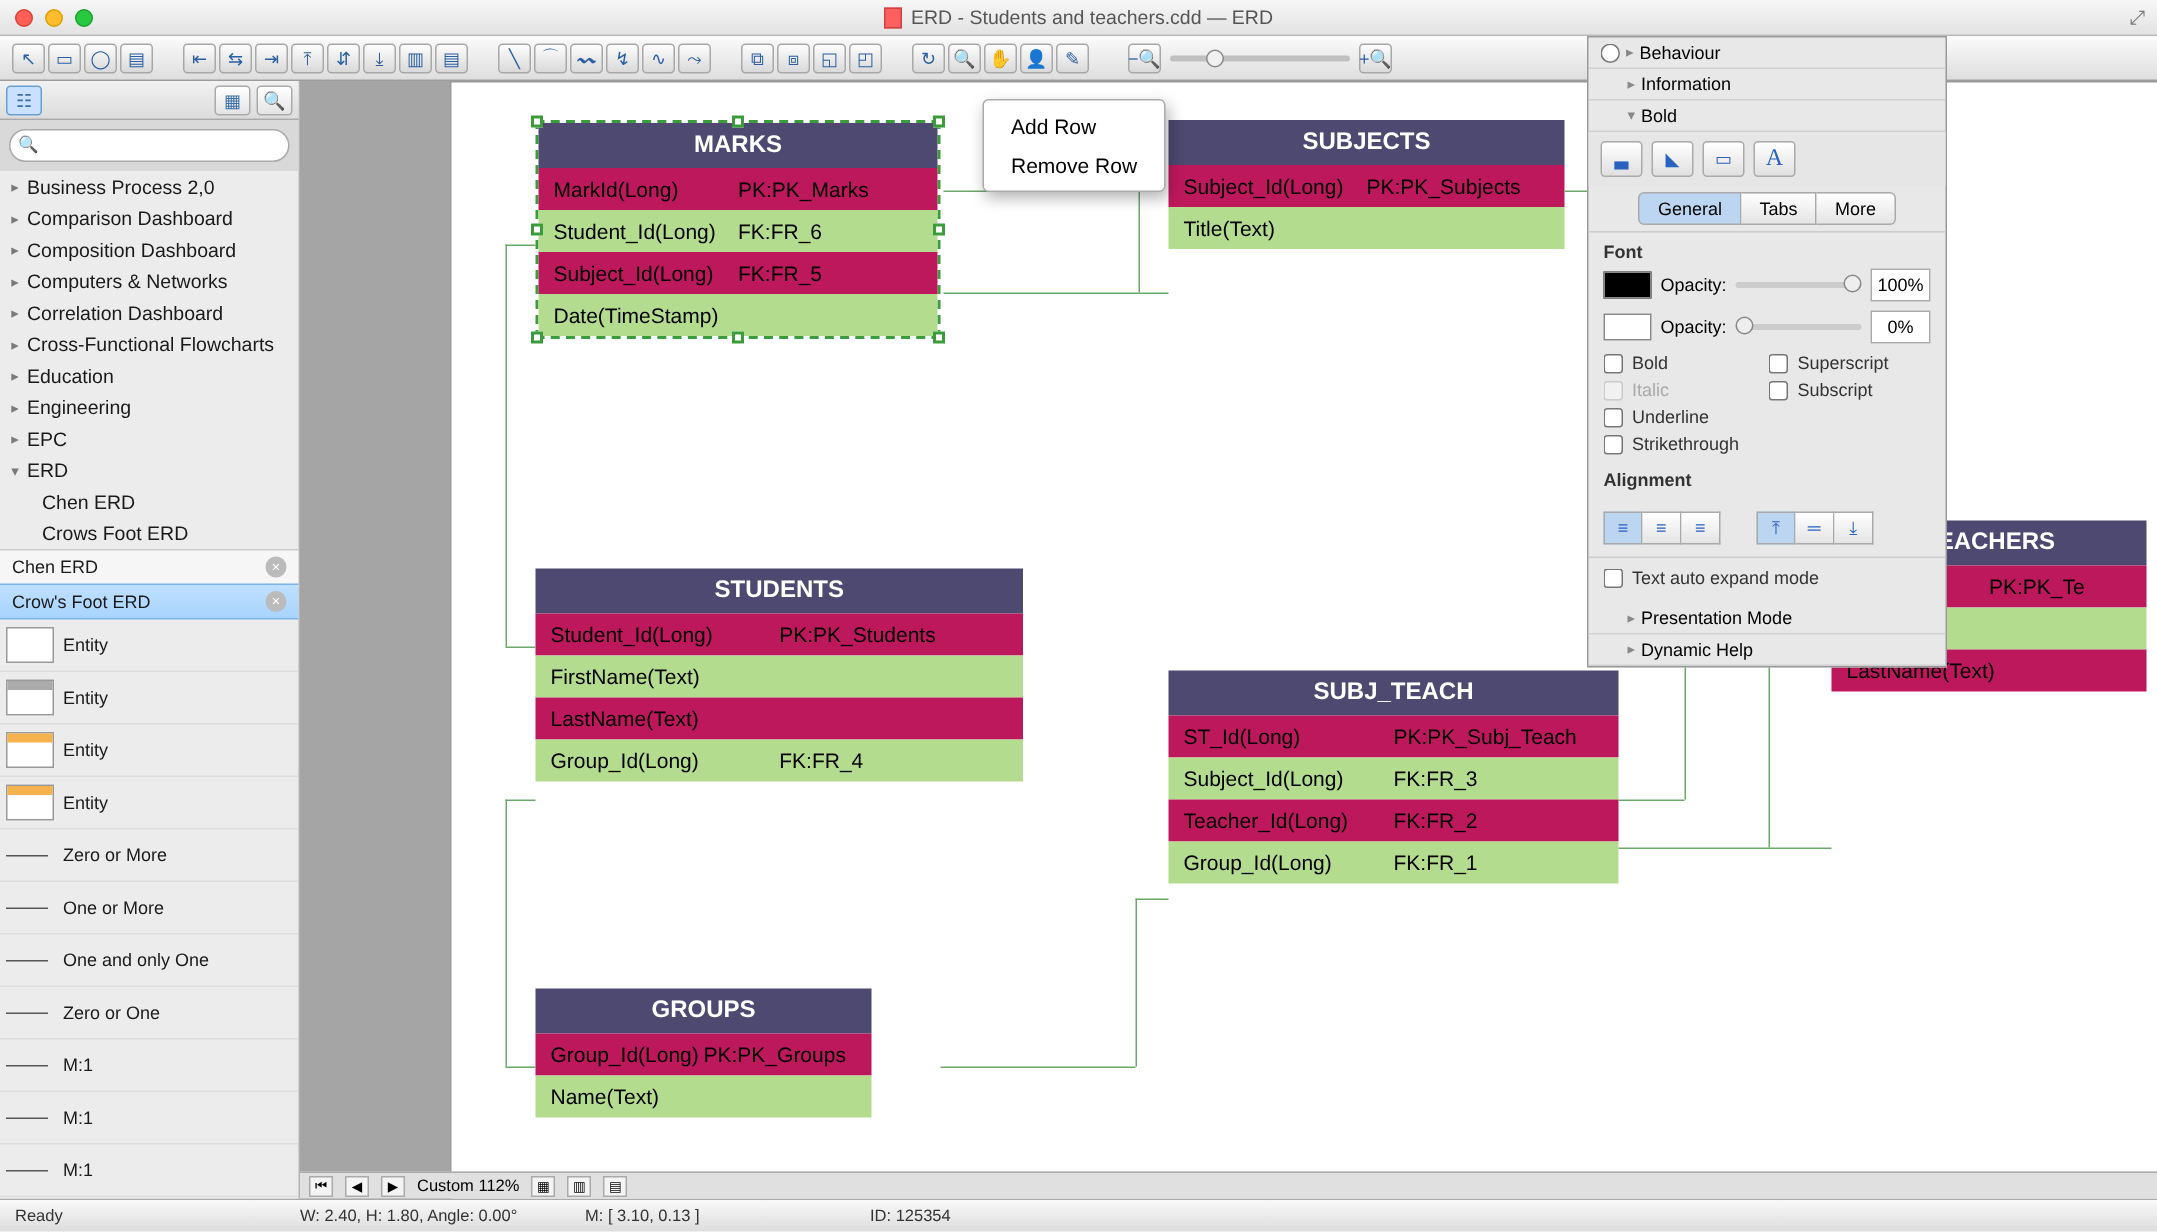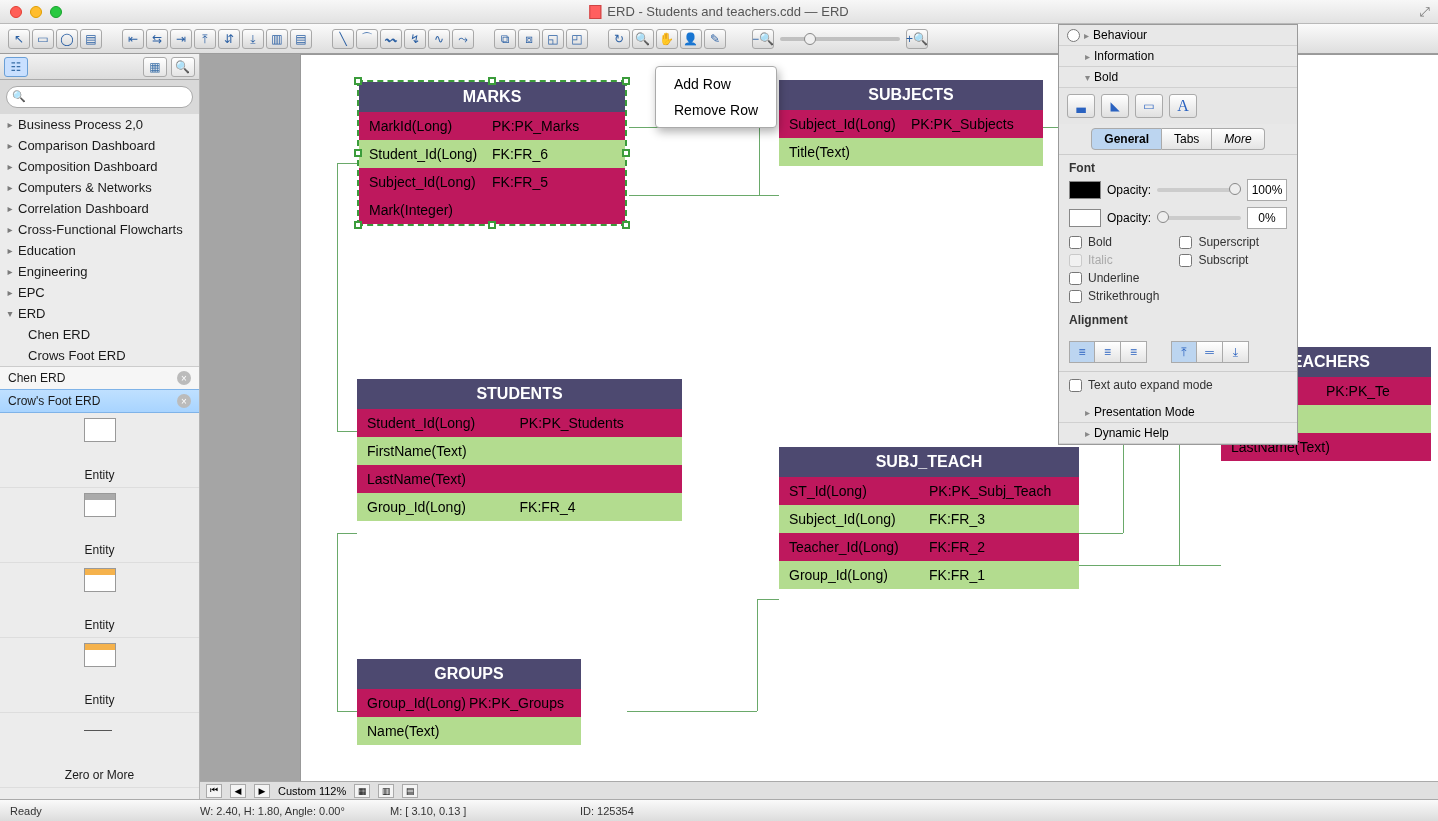--- a/index.html
+++ b/index.html
@@ -38,21 +38,21 @@
 
 .tree { overflow:auto; flex:1; font-size:13px; color:#1a1a1a;}
 .tree-item { padding:3px 8px 3px 4px; display:flex; align-items:center; gap:2px; cursor:pointer;}
 .tri { color:#7a7a7a; font-size:10px; width:12px; display:inline-block; text-align:center;}
 .tree-child { padding-left:28px;}
 .tree-sub { background:#f6f6f6; font-size:12px; padding:4px 8px; display:flex; justify-content:space-between; align-items:center; border-top:1px solid #ccc;}
 .tree-sub.active { background:linear-gradient(#bfe0ff,#a8d4ff); border-top:1px solid #7fb3e8; border-bottom:1px solid #7fb3e8;}
 .close-x { width:14px;height:14px;border-radius:50%;background:#bbb;color:#fff;font-size:10px;display:flex;align-items:center;justify-content:center;}
 
 .stencil { overflow:auto; font-size:12px;}
-.stencil-row { display:flex; align-items:center; gap:26px; padding:5px 4px; border-bottom:1px solid #ddd; cursor:pointer;flex-direction:column;}
+.stencil-row { display:flex; align-items:center; gap:6px; padding:5px 4px; border-bottom:1px solid #ddd; cursor:pointer;}
 .stencil-icon { width:32px; height:24px; background:#fff; border:1px solid #999; position:relative;}
 .stencil-icon.hdr::before{content:"";position:absolute;top:0;left:0;right:0;height:6px;background:#aaa;}
 .stencil-icon.yellow::after{content:"";position:absolute;top:0;left:0;right:0;height:6px;background:#f5b24c;}
 .stencil-icon.rel{background:none;border:none;display:flex;align-items:center;}
 .stencil-icon.rel::after{content:"";width:28px;height:1px;background:#555;}
 
 .canvas-wrap { flex:1; background:#a5a5a5; position:relative; overflow:hidden;}
 .canvas { position:absolute; top:0; left:100px; width:1200px; height:760px; background:#fff; border:1px solid #999;}
 
 
@@ -72,23 +72,23 @@
 .ctx-item { padding:5px 18px; font-size:14px; cursor:pointer;}
 
 
 .rpanel { position:absolute; top:24px; right:140px; width:240px; background:#e8e8e8; border:1px solid #9a9a9a; z-index:40; font-size:12px;}
 .rp-row { padding:3px 8px; display:flex; align-items:center; gap:4px; border-bottom:1px solid #d0d0d0;}
 .rp-arrow { color:#888; font-size:10px;}
 .rp-iconbar { display:flex; gap:6px; padding:6px 8px; background:#e6e6e6;}
 .rp-ibtn { width:28px; height:24px; border:1px solid #aaa; background:linear-gradient(#fff,#e0e0e0); border-radius:3px; display:flex;align-items:center;justify-content:center; color:#2a62c0;}
 .rp-tabs { display:flex; justify-content:center; gap:0; padding:4px; border-bottom:1px solid #ccc;}
 .rp-tab { padding:3px 12px; border:1px solid #aaa; background:linear-gradient(#fff,#e4e4e4); font-size:12px; cursor:pointer;}
-.rp-tab.active { background:#bcd5f0;font-weight:bold; }
+.rp-tab.active { background:#bcd5f0; }
 .rp-tab:first-child{border-radius:4px 0 0 4px;}
-.rp-tab:last-child{border-radius:0 4px 4px 0; border-left:none;font-style:italic;}
+.rp-tab:last-child{border-radius:0 4px 4px 0; border-left:none;}
 .rp-tab:nth-child(2){border-left:none;}
 .rp-sec { padding:6px 10px; }
 .rp-label { font-size:12px; color:#333; margin-bottom:4px; font-weight:bold;}
 .rp-line { display:flex; gap:6px; margin-bottom:6px; align-items:center;}
 .rp-sel { flex:1; height:22px; border:1px solid #aaa; background:#fff; font-size:12px; padding:0 4px;}
 .rp-num { width:40px; height:22px; border:1px solid #aaa; text-align:center; font-size:12px;}
 .rp-swatch { width:32px; height:18px; border:1px solid #888;}
 .rp-sw-black{background:#000;}
 .rp-sw-white{background:#fff;}
 .rp-slider{flex:1;height:4px;background:#ccc;border-radius:2px;position:relative;}
@@ -312,22 +312,22 @@
             <span class="erd-col2">PK:PK_Marks</span>
           </div>
         <div class="erd-row r1">
             <span class="erd-col1">Student_Id(Long)</span>
             <span class="erd-col2">FK:FR_6</span>
           </div>
         <div class="erd-row r0">
             <span class="erd-col1">Subject_Id(Long)</span>
             <span class="erd-col2">FK:FR_5</span>
           </div>
-        <div class="erd-row r0">
-            <span class="erd-col1">Mark(Integer)</span>
+        <div class="erd-row r1">
+            <span class="erd-col1">Date(TimeStamp)</span>
             <span class="erd-col2"></span>
           </div>
       </div>
 
       <div class="erd" style="left:478px; top:25px; width:264px;">
         <div class="erd-head">SUBJECTS</div>
         <div class="erd-row r0">
             <span class="erd-col1">Subject_Id(Long)</span>
             <span class="erd-col2">PK:PK_Subjects</span>
           </div>

